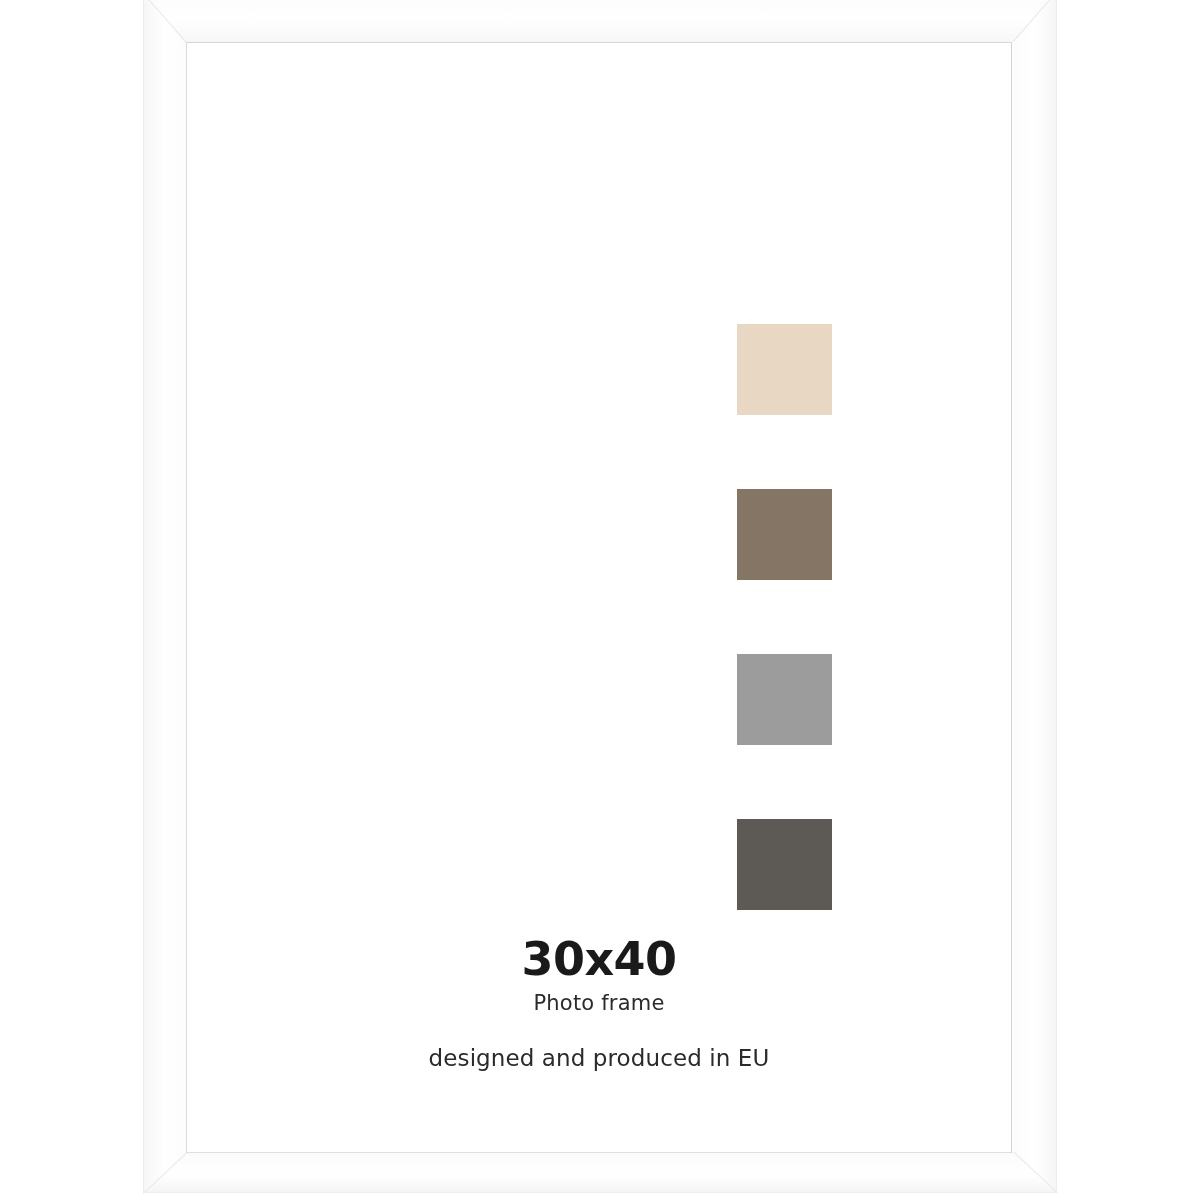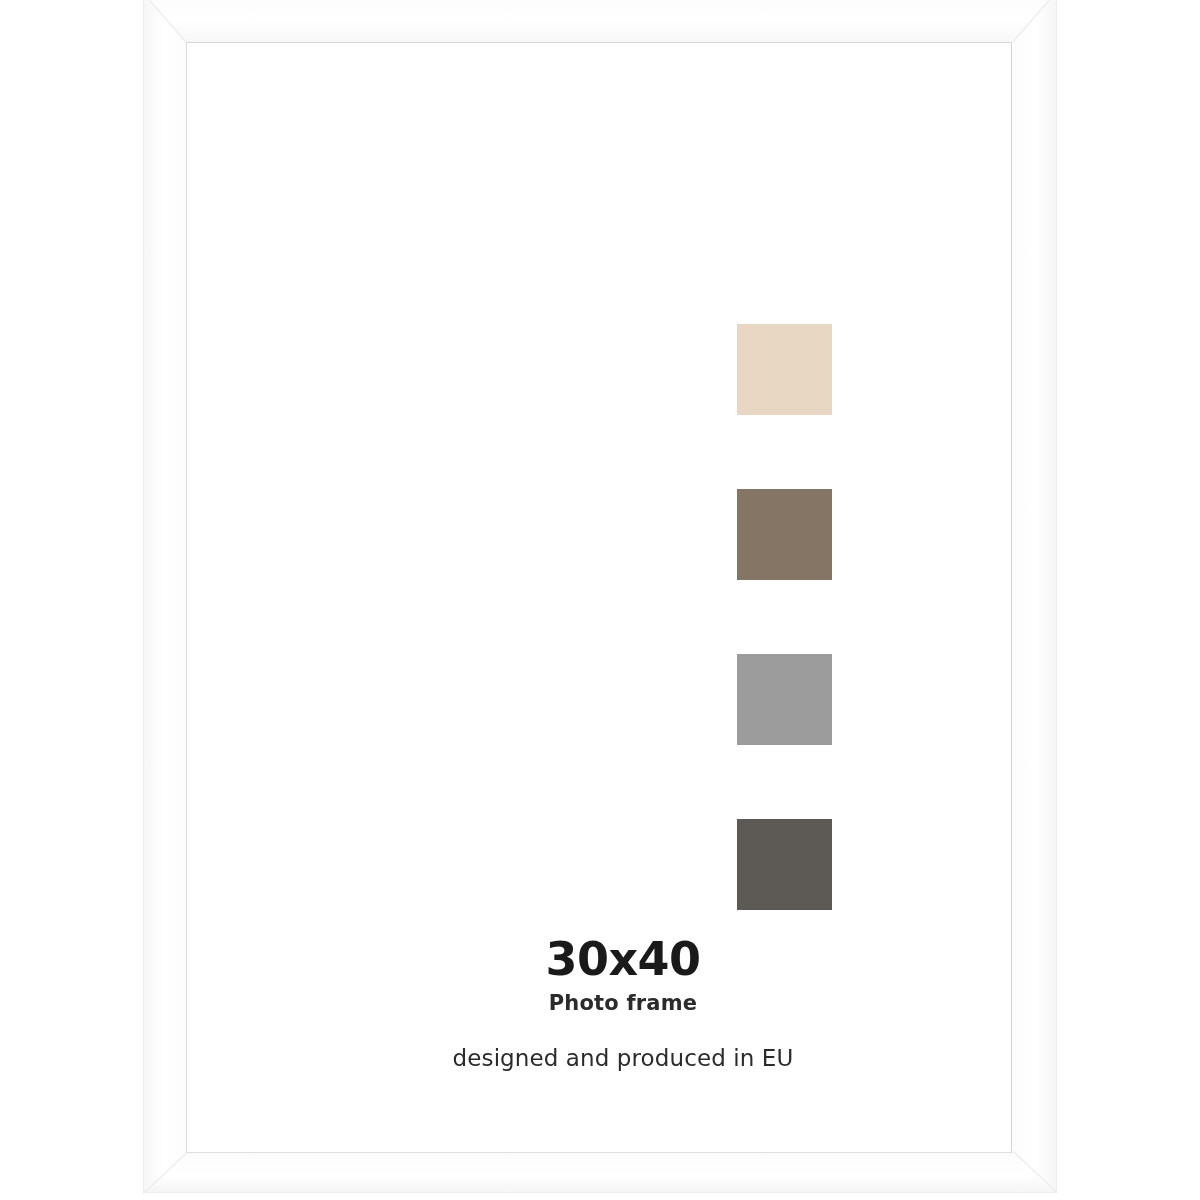--- a/index.html
+++ b/index.html
@@ -143,21 +143,21 @@
     font-size: 46px;
     font-weight: 700;
     letter-spacing: -0.5px;
     line-height: 1.0;
     color: #1a1a1a;
   }
   .caption-sub {
     margin-top: 9px;
     font-family: "DejaVu Sans", sans-serif;
     font-size: 21px;
-    font-weight: 700;
+    font-weight: 400;
     letter-spacing: 0.2px;
     color: #2b2b2b;
   }
   .caption-origin {
     margin-top: 30px;
     font-family: "DejaVu Sans", sans-serif;
     font-size: 23px;
     font-weight: 400;
     letter-spacing: 0.1px;
     color: #2b2b2b;
@@ -188,19 +188,19 @@
 
     <div class="swatches">
       <div class="swatch" style="background: rgb(232, 215, 195);"></div>
       <div class="swatch" style="background: rgb(133, 117, 101);"></div>
       <div class="swatch" style="background: rgb(156, 156, 156);"></div>
       <div class="swatch" style="background: rgb(93, 89, 84);"></div>
     </div>
 
   </div>
 
-  <div class="caption" style="color: rgb(26, 26, 26); padding-left: 24px;">
+  <div class="caption" style="color: rgb(26, 26, 26);">
     <div class="caption-size">30x40</div>
     <div class="caption-sub">Photo frame</div>
     <div class="caption-origin">designed and produced in EU</div>
   </div>
 
 </div>
 
 </body></html>

